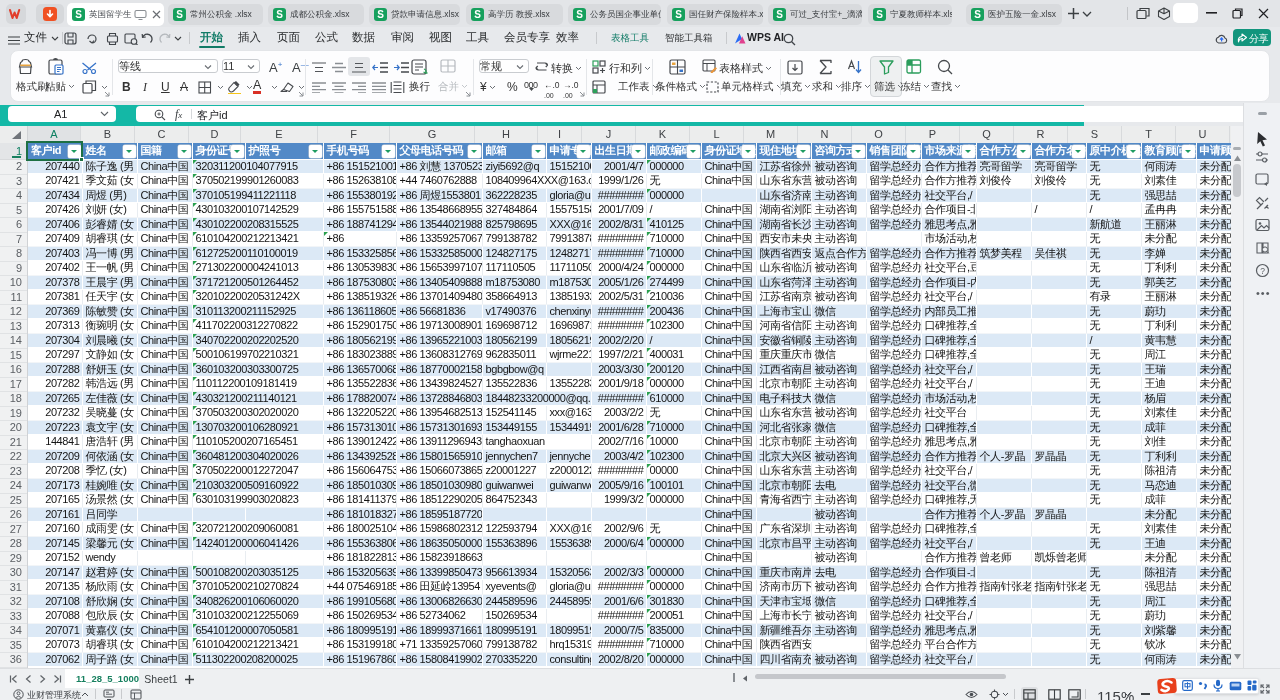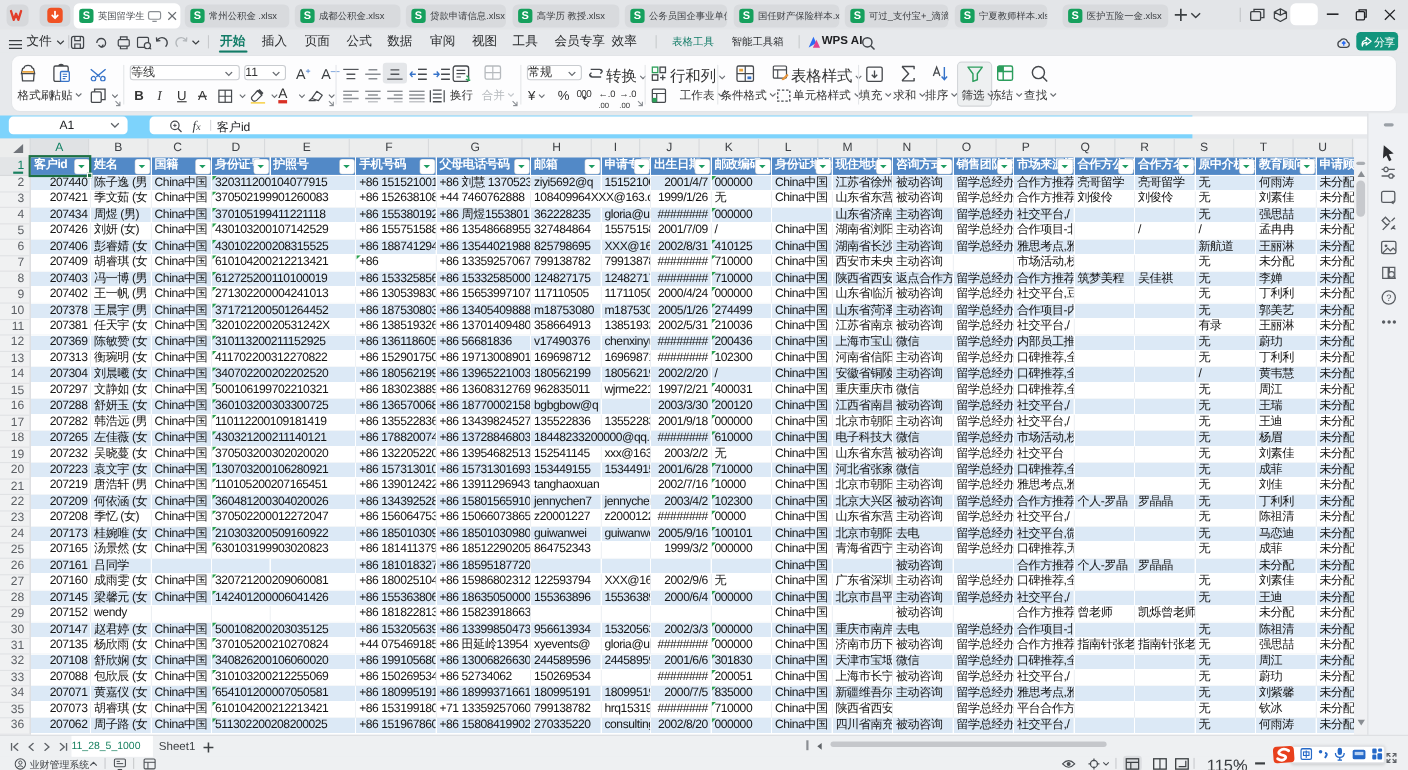--- a/index.html
+++ b/index.html
@@ -12,25 +12,25 @@
 .dtab.active{background:#fff;height:23px;top:3px}
 
 #menubar{position:absolute;left:0;top:27px;width:1280px;height:21px;background:#e7e9ec;font-size:11.5px;color:#2a2c2e}
 .mi{position:absolute;top:3px}
 .msep{position:absolute;top:5px;width:1px;height:12px;background:#c8cacd}
 
 #ribbon{position:absolute;left:0;top:48px;width:1280px;height:57px;background:#e7e9ec}
 #rpanel{position:absolute;left:10px;top:1.5px;width:1260px;height:52.5px;background:#fdfdfe;border-radius:8px;border:1px solid #e3e5e8}
 .rsep{position:absolute;top:8px;width:1px;height:36px;background:#e4e6e9}
 .rlbl{position:absolute;font-size:10.5px;color:#333;top:29.5px;white-space:nowrap}
-.rlbl1{position:absolute;font-size:14px;color:#333;top:10px;white-space:nowrap}
+.rlbl1{position:absolute;font-size:11px;color:#333;top:10px;white-space:nowrap}
 .cv{display:inline-block;width:7px;height:5px;vertical-align:1px;margin-left:2px}
 .box{position:absolute;background:#fff;border:1px solid #c9ccd0;border-radius:3px;font-size:11px;color:#333}
 
-#fxbar{position:absolute;left:0;top:105px;width:1084px;height:21px;background:#7dd3fc}
+#fxbar{position:absolute;left:0;top:105px;width:1084px;height:21px;background:#14b8a6}
 .wbox{position:absolute;background:#fff;border-radius:4px}
 
 #corner{position:absolute;left:0;top:126px;width:28px;height:17.5px;background:#eceded;border-right:1px solid #d0d2d5;border-bottom:1px solid #c4c7ca}
 #colhdr{position:absolute;left:28px;top:126px;width:1203px;height:17.5px;background:#eceded;border-bottom:1px solid #c4c7ca;display:flex;overflow:hidden}
 #colhdr>div{height:17px;border-right:1px solid #d8dadc;font-size:11px;color:#3f4246;text-align:center;line-height:16px}
 #colhdr>div.selcol{background:#e0e2e4;color:#0e8062}
 #rowhdr{position:absolute;left:0;top:143px;width:28px;height:525px;background:#f0f1f2;border-right:1px solid #d0d2d5;overflow:hidden}
 .rh1{height:17px;border-bottom:1px solid #d8dadc;background:#e3e5e7;color:#0e8062;font-size:11px;text-align:right;padding-right:5px;line-height:16px;position:relative}
 .rh1 span{display:inline-block}.rh1 b{position:absolute;left:12px;top:13px;width:9px;height:2px;background:#18805f}
 .rhn{height:14.5px;border-bottom:1px solid #e0e2e4;color:#5a5e63;font-size:11px;text-align:right;padding-right:5px;line-height:13.5px}
@@ -960,21 +960,21 @@
           <td>微信</td>
           <td>留学总经办</td>
           <td>口碑推荐,全</td>
           <td></td>
           <td></td>
           <td>无</td>
           <td>成菲</td>
           <td>未分配</td>
         </tr>
 <tr class="w">
-          <td class="ra">207219</td>
+          <td class="ra">144841</td>
           <td>唐浩轩 (男</td>
           <td>China中国</td>
           <td colspan="2"><i class="gc"></i>110105200207165451</td>
           <td>+86 139012422</td>
           <td>+86 13911296943</td>
           <td colspan="2">tanghaoxuan</td>
           <td class="ra">2002/7/16</td>
           <td><i class="gc"></i>10000</td>
           <td>China中国</td>
           <td>北京市朝阳</td>
@@ -1374,21 +1374,21 @@
     </svg>
 <svg class="abs" style="left:25px;top:6px" width="7" height="8">
       <path d="M5.5 0.5 L1.5 4 L5.5 7.5" stroke="#5f6368" stroke-width="1.2" fill="none"></path>
     </svg>
 <svg class="abs" style="left:39px;top:6px" width="7" height="8">
       <path d="M1.5 0.5 L5.5 4 L1.5 7.5" stroke="#5f6368" stroke-width="1.2" fill="none"></path>
     </svg>
 <svg class="abs" style="left:53px;top:6px" width="9" height="8">
       <path d="M7.5 0.5 V7.5 M1.5 0.5 L5.5 4 L1.5 7.5" stroke="#5f6368" stroke-width="1.2" fill="none"></path>
     </svg>
-<div class="abs" style="left:65px;top:0;width:74px;height:20px;background:#fff;text-align:left;font-size:9.5px;font-weight:normal;color:#17805f;line-height:20px">11_28_5_1000</div>
+<div class="abs" style="left:65px;top:0;width:74px;height:20px;background:#fff;text-align:right;font-size:9.5px;font-weight:bold;color:#17805f;line-height:20px">11_28_5_1000</div>
 <div class="abs" style="left:139px;top:0;width:44px;height:20px;text-align:center;font-size:10.5px;color:#3c4043;line-height:20px">Sheet1</div>
 <svg class="abs" style="left:184px;top:5px" width="11" height="11">
       <path d="M5.5 1 V10 M1 5.5 H10" stroke="#3c4043" stroke-width="1.4" fill="none"></path>
     </svg>
 <div class="abs" style="left:733px;top:4px;width:1.5px;height:9px;background:#8a8e93"></div>
 <svg class="abs" style="left:742px;top:5.5px" width="6" height="7">
       <path d="M5 0.5 L1 3.5 L5 6.5 Z" fill="#5f6368"></path>
     </svg>
 <div class="abs" style="left:755px;top:4.5px;width:251px;height:5px;background:#c5c7cb;border-radius:2.5px"></div>
 </div>

